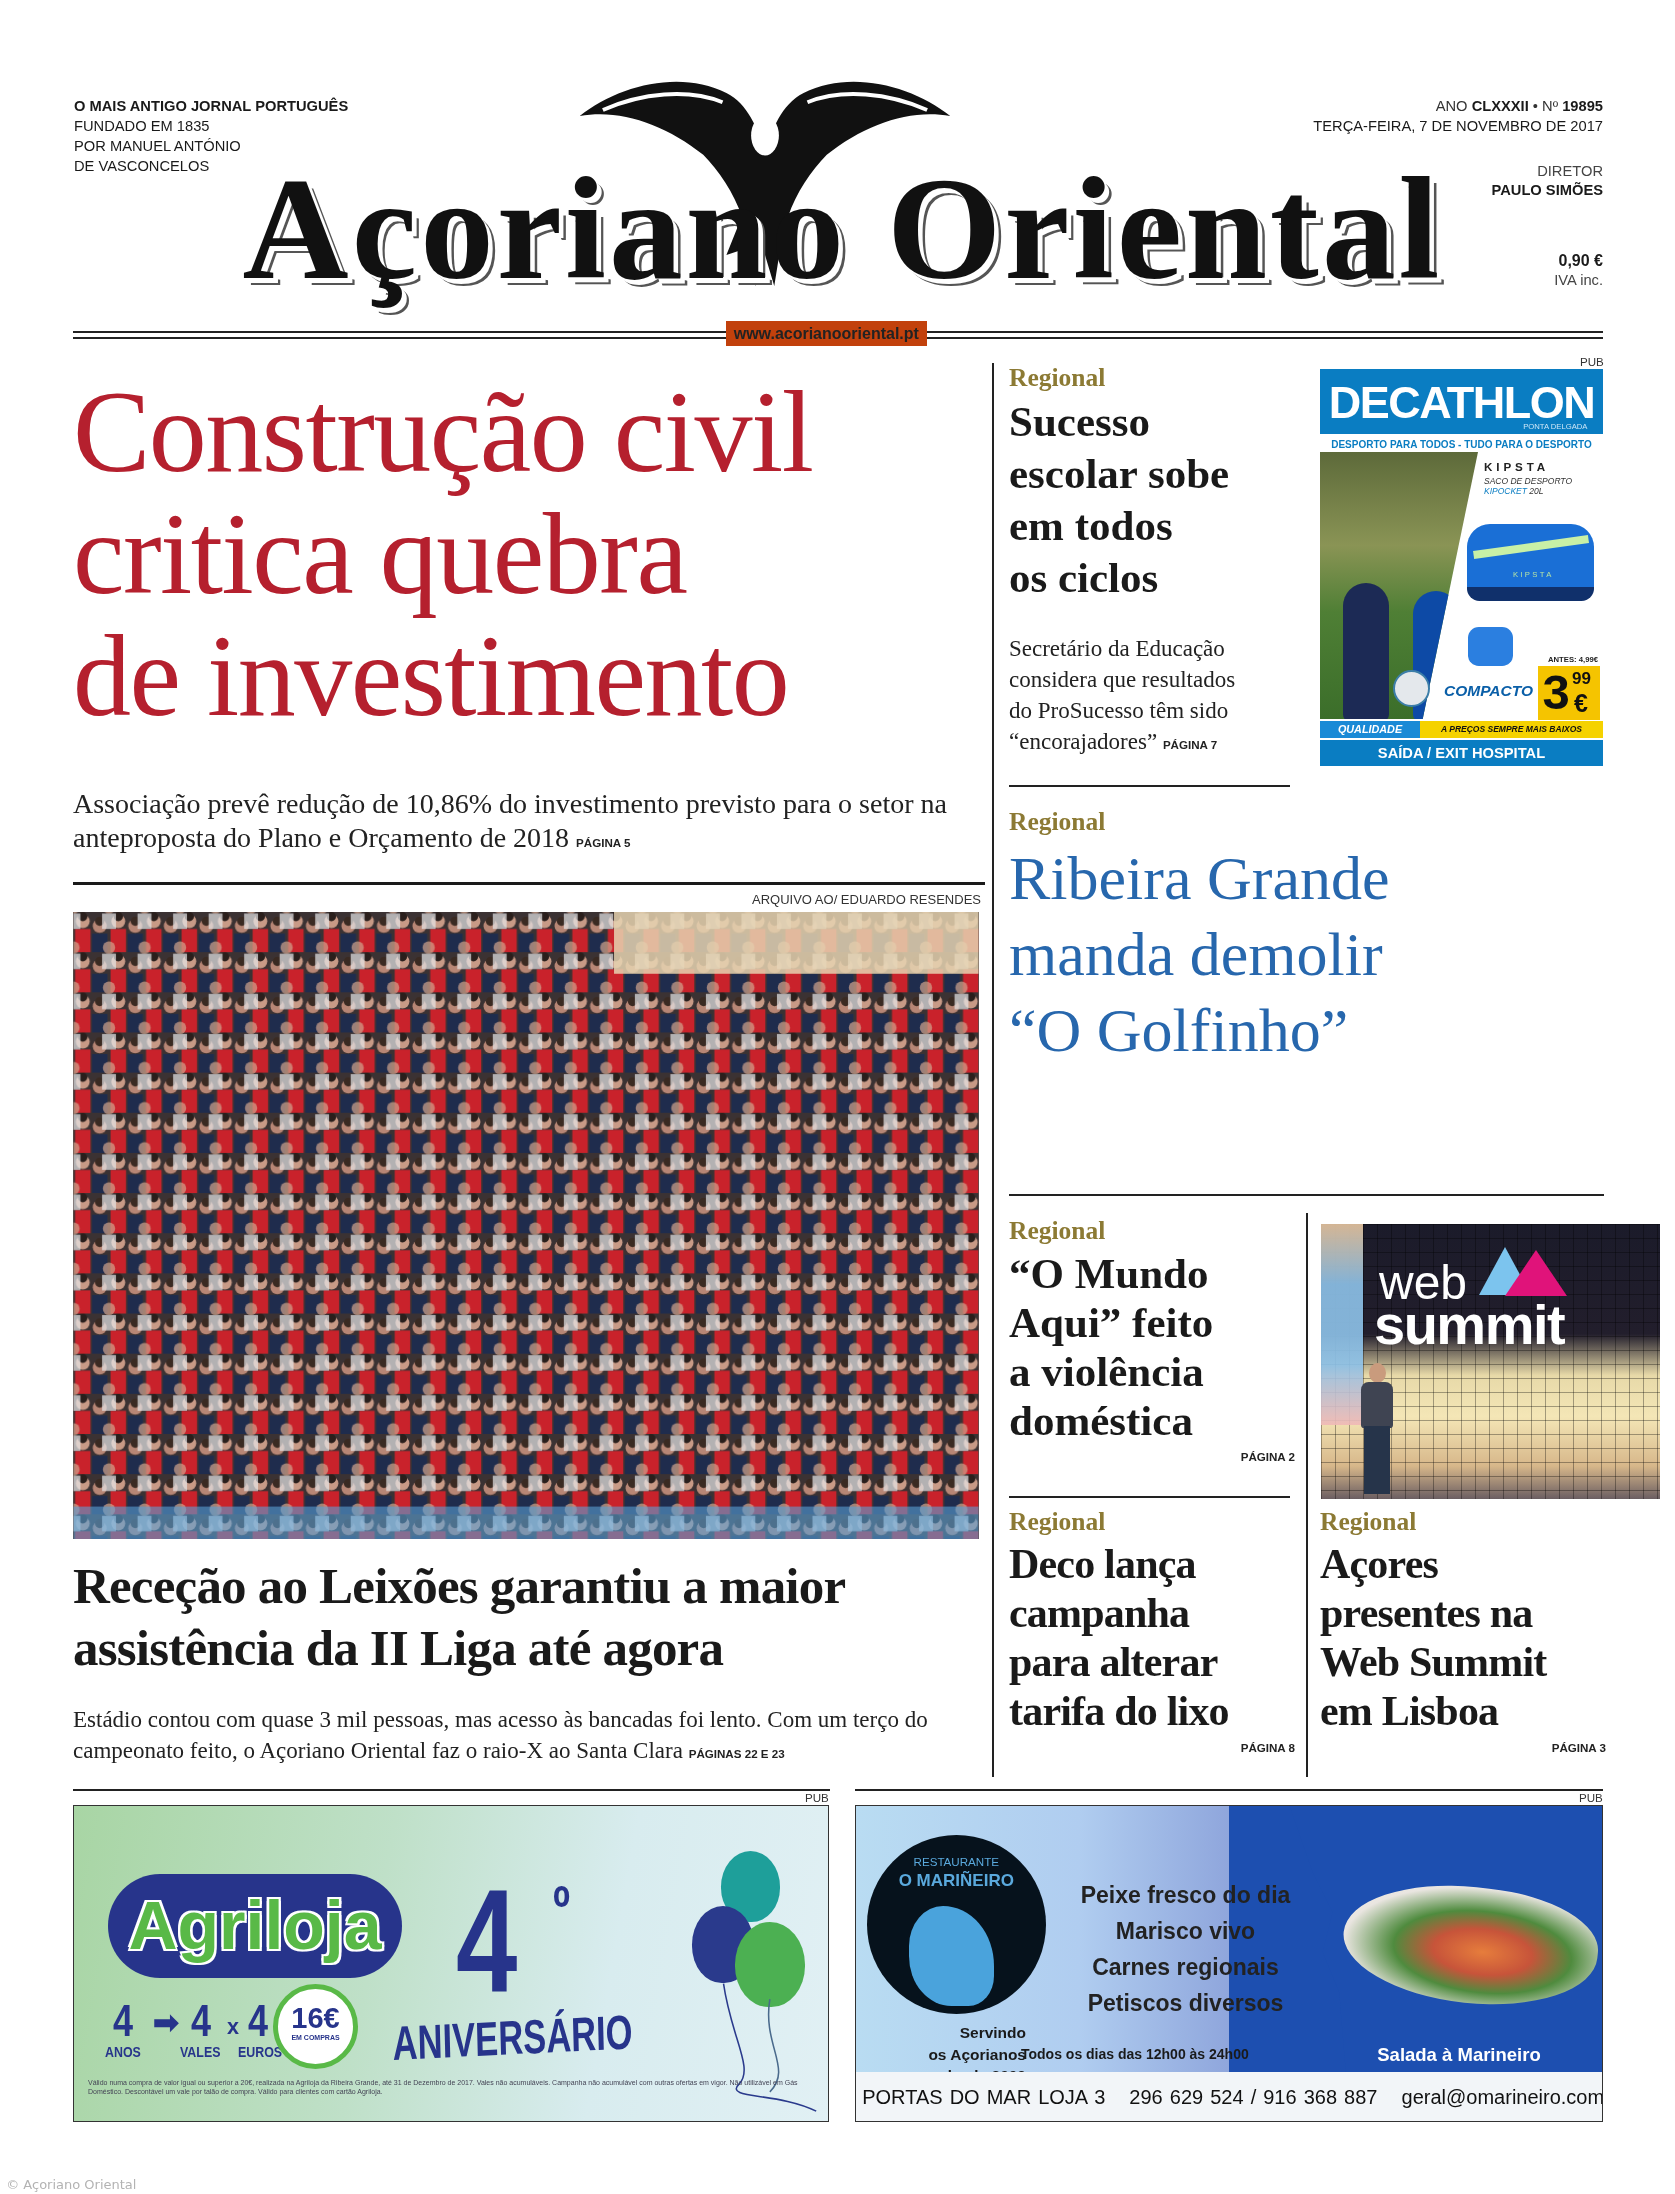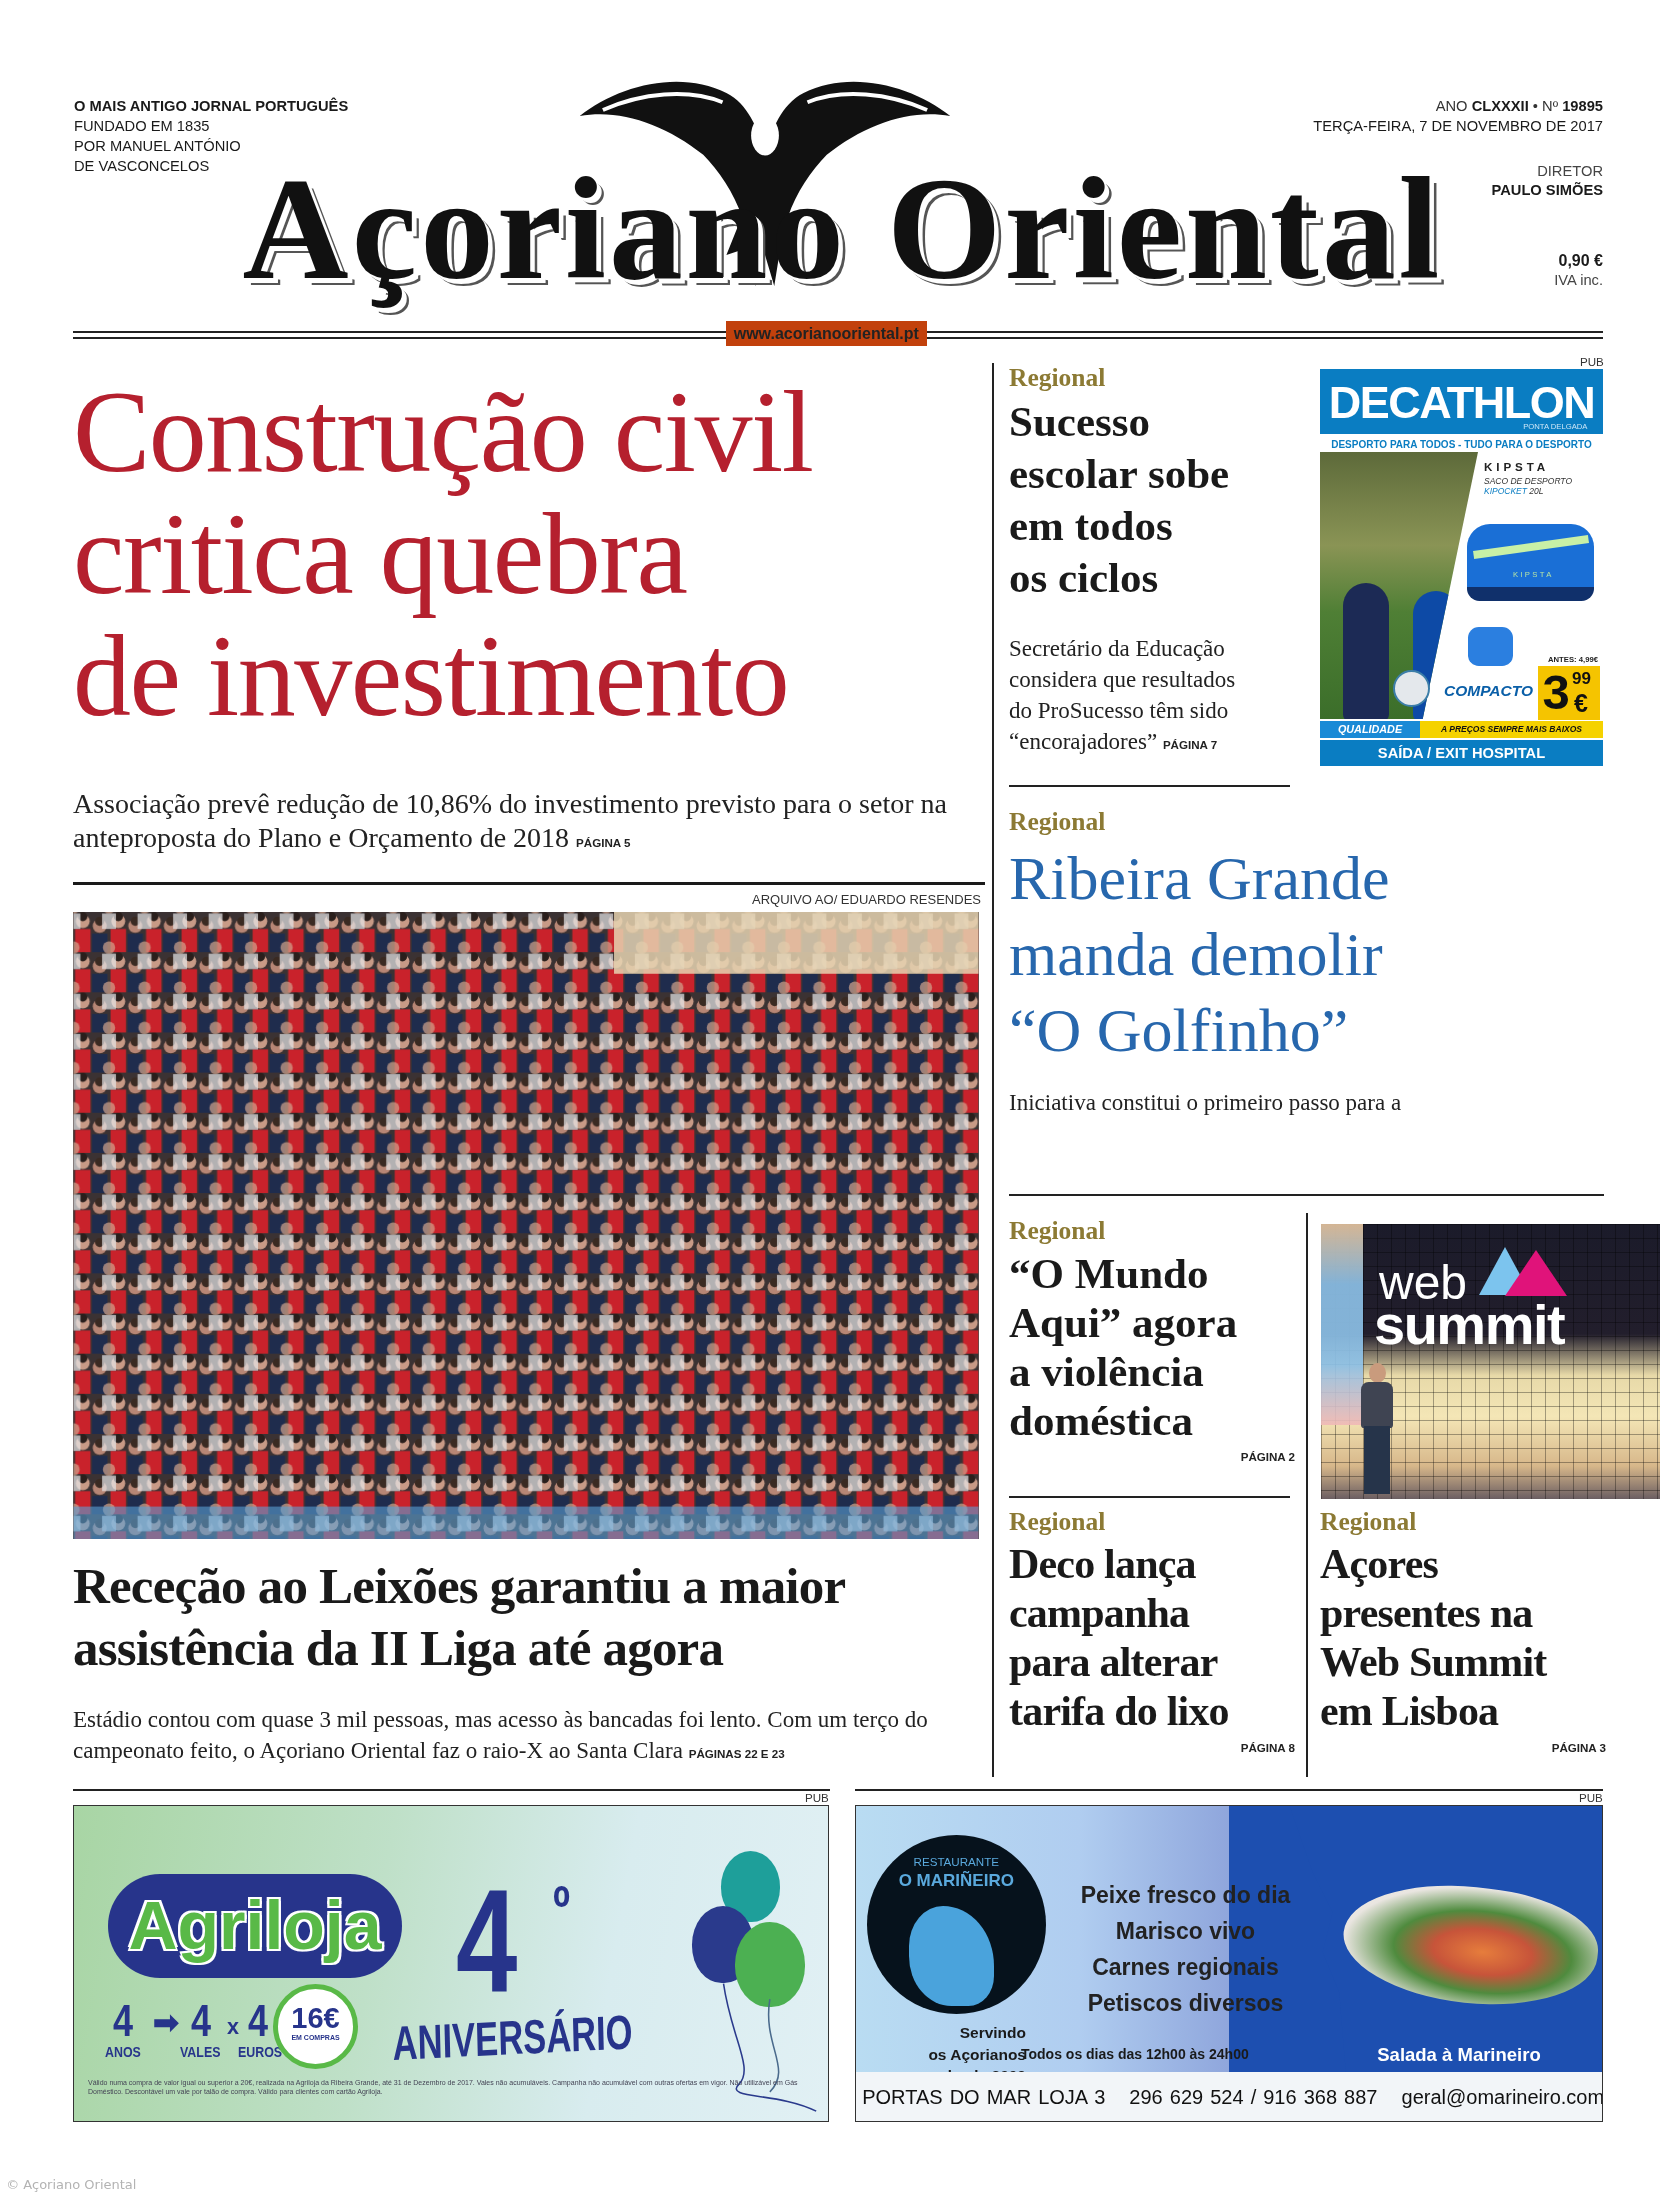--- a/index.html
+++ b/index.html
@@ -266,32 +266,31 @@
 <div class="abs rule-thin" style="left:1009px; top:785px; width:281px;"></div>
 
 <div class="abs" style="left:1009px; top:807px; width:603px;">
   <div class="kicker">Regional</div>
   <div class="side-head" style="font-size:62px; line-height:76px; color:#2767ad; font-weight:normal; margin-top:3.1px;">
     <div>Ribeira Grande</div>
     <div>manda demolir</div>
     <div>“O Golfinho”</div>
   </div>
   <div class="side-sub" style="margin-top:18.5px;">
-    <div>Iniciativa constitui o primeiro passo para a</div>
   </div>
 </div>
 
 <div class="abs rule-thin" style="left:1009px; top:1194px; width:595px;"></div>
 <div class="abs vrule" style="left:1306px; top:1213px; height:564px;"></div>
 
 <div class="abs" style="left:1009px; top:1216px; width:286px;">
   <div class="kicker">Regional</div>
   <div class="side-head" style="font-size:43px; line-height:49px; margin-top:3.1px;">
     <div>“O Mundo</div>
-    <div>Aqui” agora</div>
+    <div>Aqui” feito</div>
     <div>a violência</div>
     <div>doméstica</div>
   </div>
   <div style="text-align:right; margin-top:4.6px;"><span class="pg">PÁGINA 2</span></div>
 </div>
 
 <div class="abs ws">
   <div class="ws-grid"></div>
   <div class="ws-left"></div>
   <div class="ws-tri1"></div>

